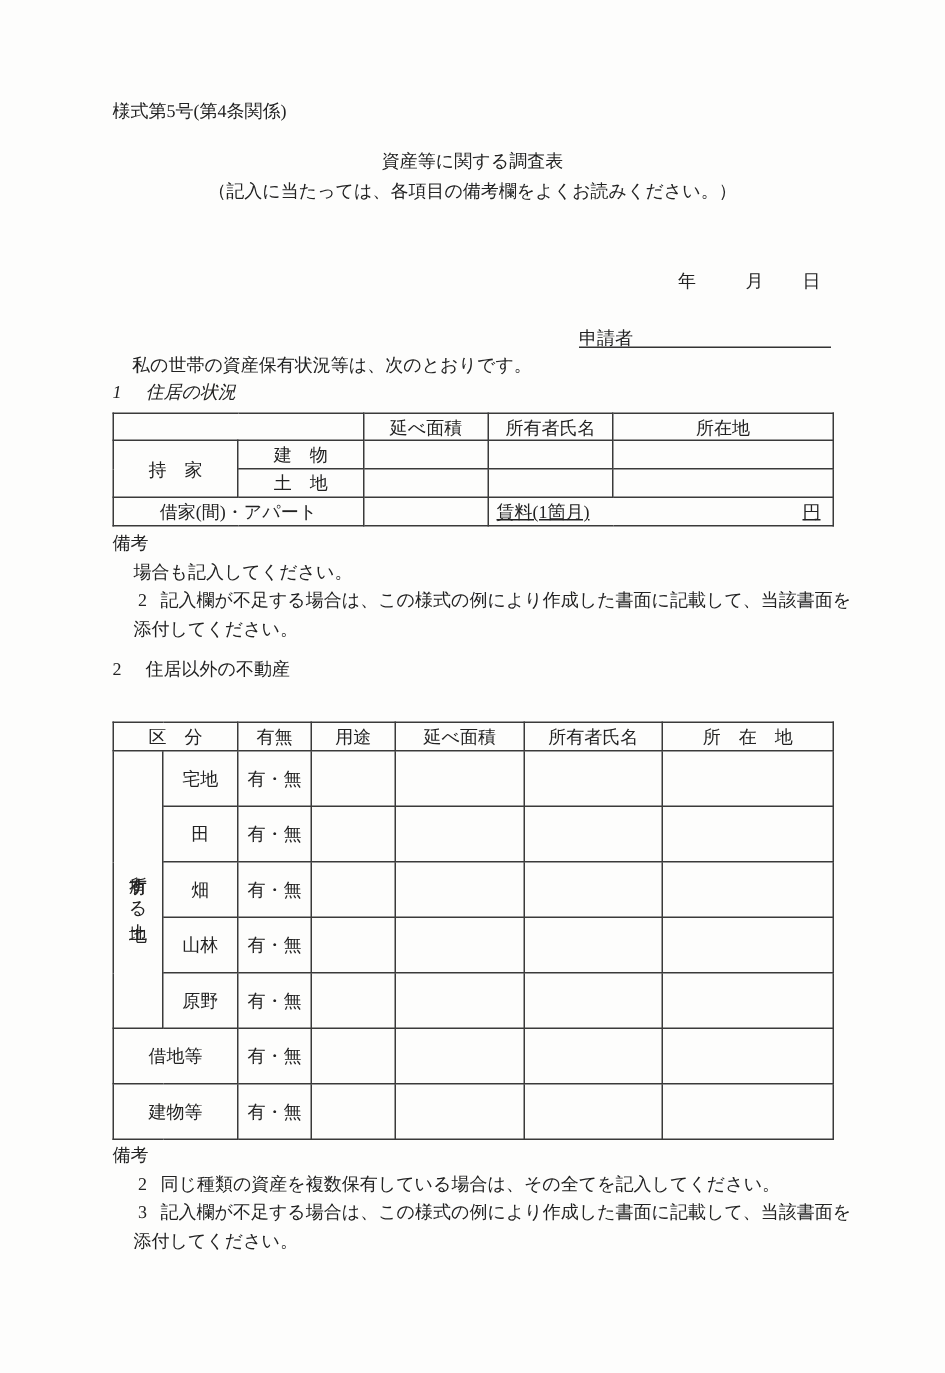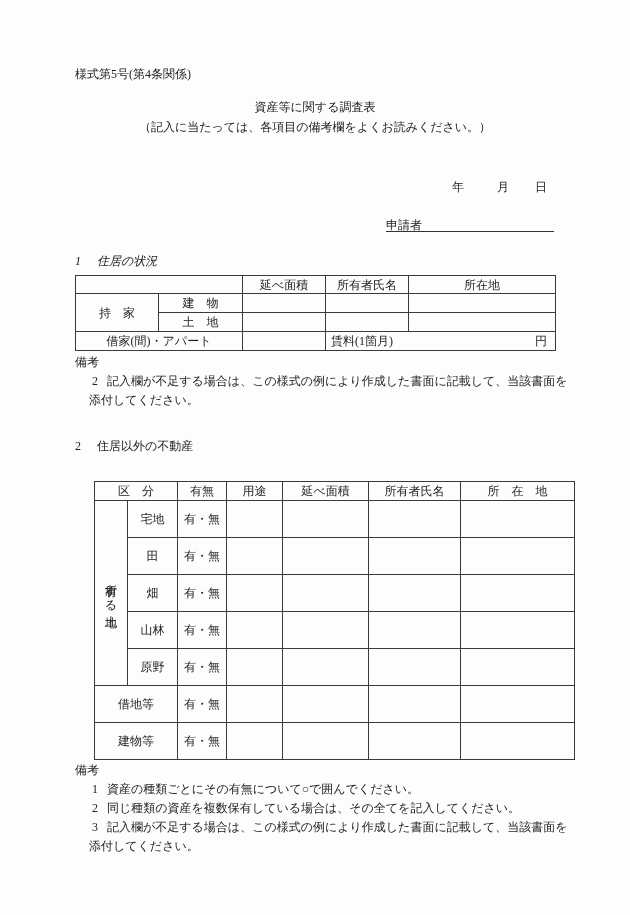--- a/index.html
+++ b/index.html
@@ -28,24 +28,24 @@
 
   table { position:absolute; border-collapse:collapse; table-layout:fixed;padding-left:20px; }
   td, th {
     border:1px solid #3a3a3a; padding:0; margin:0;
     font-weight:normal; font-size:12px; color:#222;
     text-align:center; vertical-align:middle; overflow:hidden;
   }
   .t1 { left:75px; top:275px; width:480px; }
   .t1 tr { height:19px; }
   .t1 tr.hdr { height:18px; }
-  .t2 { left:75px; top:481px; width:480px;margin-left:19px; }
+  .t2 { left:75px; top:481px; width:480px; }
   .t2 tr.hdr { height:19px; }
   .t2 tr { height:37px; }
-  .rent-wrap { display:flex; justify-content:flex-end; align-items:center; padding:0 8px 0 5px; }
+  .rent-wrap { display:flex; justify-content:flex-end; align-items:center; padding:0 8px 0 5px;text-decoration:underline; }
   .rent-blank { flex:1; height:14px; }
   .vcell span { writing-mode:vertical-rl; letter-spacing:1px; }
 
   .notes { position:absolute; left:75px; line-height:19px; }
   .notes-1 { top:353px; }
   .notes-2 { top:761px; }
   .note-line { padding-left:17px; white-space:nowrap; }
   .note-line .no { display:inline-block; width:15px; }
   .note-cont { padding-left:14px; white-space:nowrap; }
 </style>
@@ -60,20 +60,21 @@
 
   <span class="abs d-year">年</span>
   <span class="abs d-month">月</span>
   <span class="abs d-day">日</span>
 
   <div class="abs applicant-line">
     <span>申請者</span>
     <span class="applicant-blank"></span>
   </div>
 
+  <div class="abs intro">私の世帯の資産保有状況等は、次のとおりです。</div>
 
   <div class="abs sec-heading h1">
     <span class="no">1</span><span>住居の状況</span>
   </div>
 
   <table class="t1">
     <colgroup>
         <col style="width:83px">
         <col style="width:84px">
         <col style="width:83px">
@@ -109,20 +110,21 @@
           <span class="rent-blank"></span>
           <span>円</span>
         </div>
       </td>
     </tr>
   </tbody>
     </table>
 
   <div class="notes notes-1">
     <div>備考</div>
+    <div class="note-cont">場合も記入してください。</div>
     <div class="note-line"><span class="no">2</span><span>記入欄が不足する場合は、この様式の例により作成した書面に記載して、当該書面を</span></div>
     <div class="note-cont">添付してください。</div>
   </div>
 
   <div class="abs sec-heading h2">
     <span class="no">2</span><span>住居以外の不動産</span>
   </div>
 
   <table class="t2">
     <colgroup>
@@ -198,19 +200,18 @@
       <td></td>
       <td></td>
       <td></td>
       <td></td>
     </tr>
   </tbody>
     </table>
 
   <div class="notes notes-2">
     <div>備考</div>
-    <div class="note-line"><span class="no">1</span><span>資産の種類ごとにその有無について○で囲んでください。</span></div>
     <div class="note-line"><span class="no">2</span><span>同じ種類の資産を複数保有している場合は、その全てを記入してください。</span></div>
     <div class="note-line"><span class="no">3</span><span>記入欄が不足する場合は、この様式の例により作成した書面に記載して、当該書面を</span></div>
     <div class="note-cont">添付してください。</div>
   </div>
 
 </div>
 
 </body></html>

